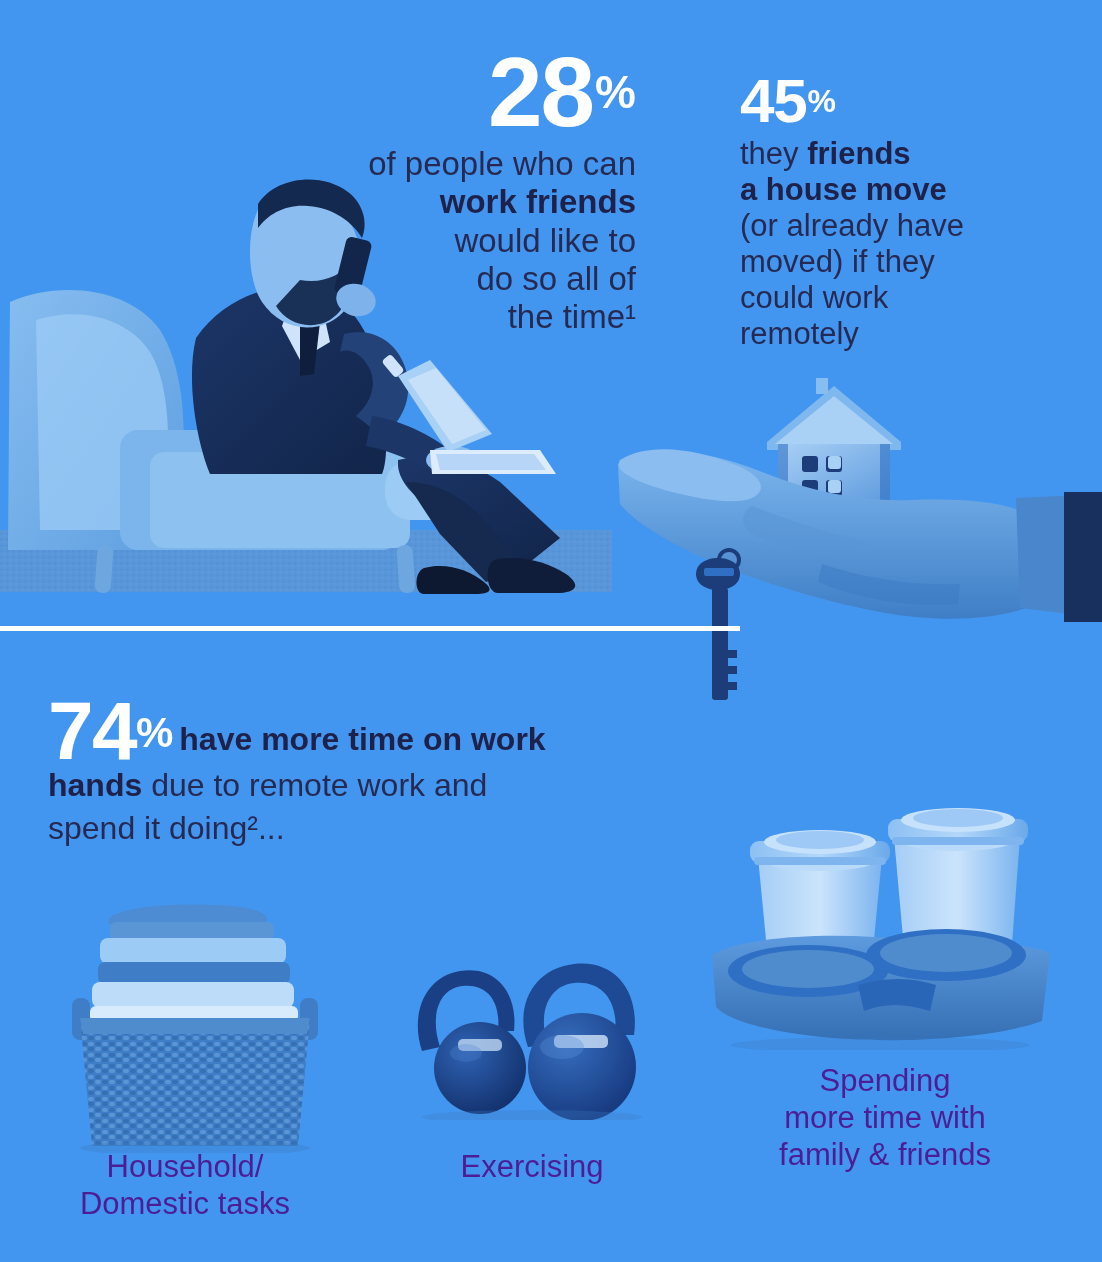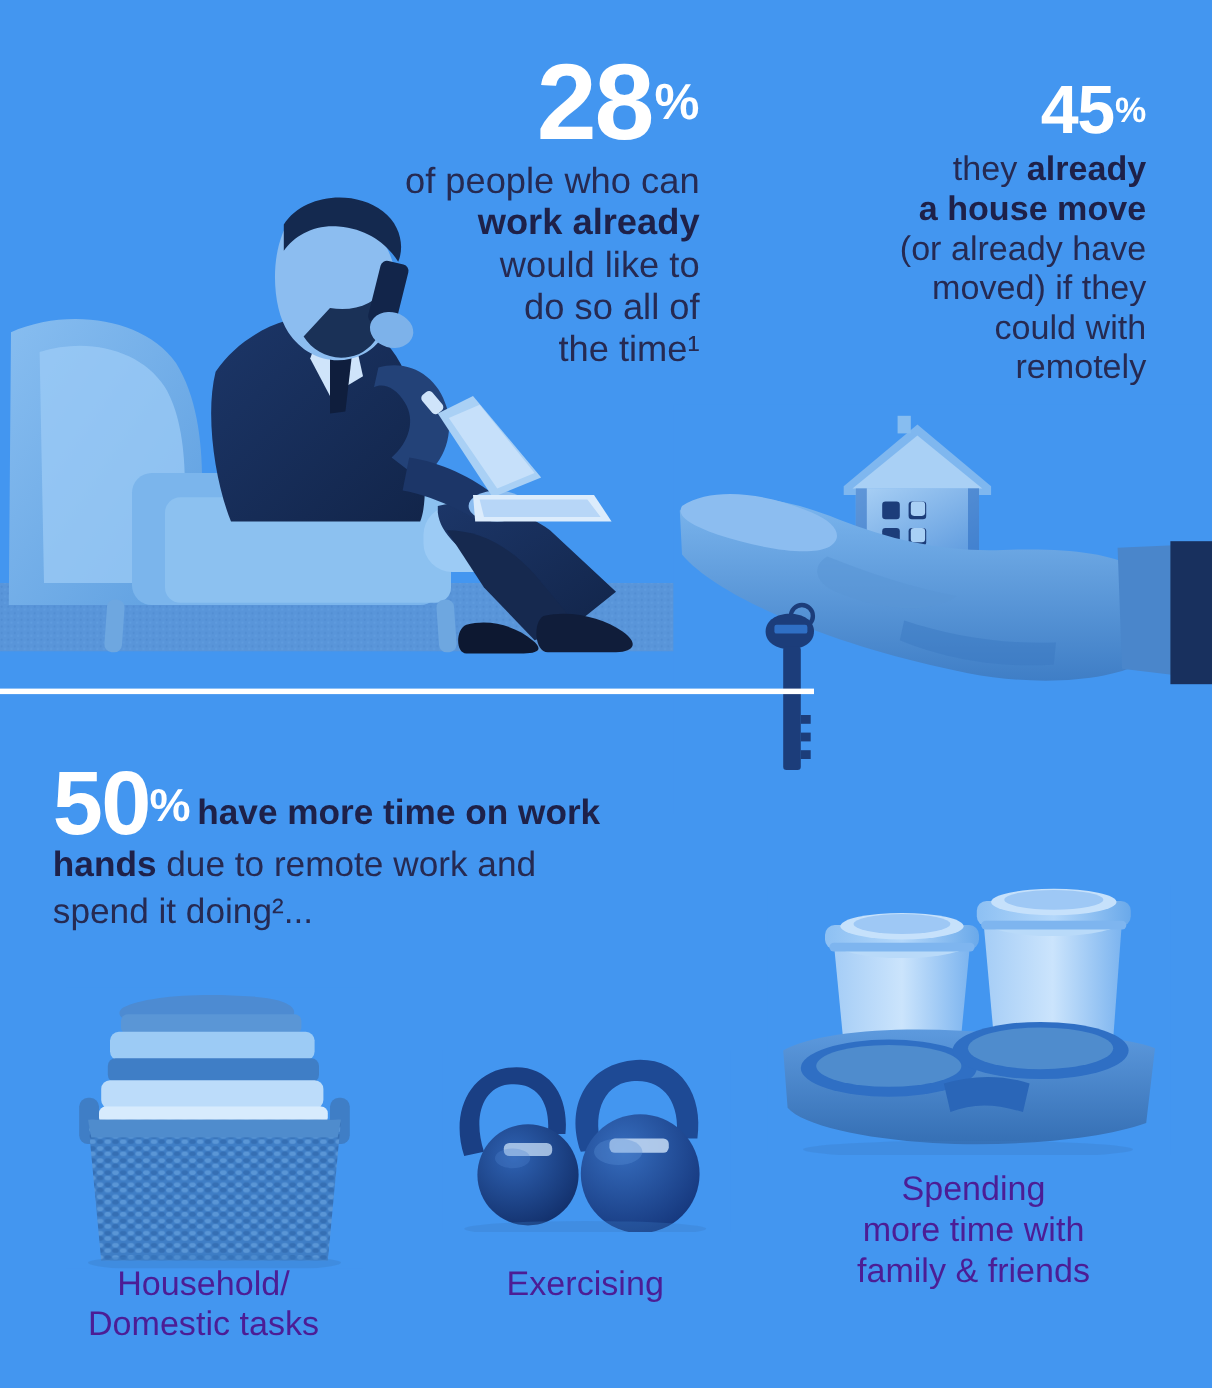--- a/index.html
+++ b/index.html
@@ -48,21 +48,20 @@
   #stat-remote .num-row { display:block; line-height:0.9; }
   #stat-remote .stat-num { font-size:98px;margin-left:36px; }
   #stat-remote .stat-pct { font-size:46px; vertical-align:18px; margin-left:2px; }
   #stat-remote .body-txt { font-size:33px; margin-top:6px; }
 
   
   #stat-move {
     position:absolute;
     left:740px; top:72px;
     width:302px;
-    text-align:right;
     z-index:6;
   }
   #stat-move .num-row { display:block; line-height:0.9; }
   #stat-move .stat-num { font-size:62px; }
   #stat-move .stat-pct { font-size:32px; vertical-align:10px; margin-left:1px; }
   #stat-move .body-txt { font-size:31px; margin-top:5px; }
 
   
   #divider {
     position:absolute;
@@ -244,43 +243,43 @@
   </div>
 
   <div id="divider"></div>
 
   <div id="stat-remote">
     <div class="num-row">
       <span class="stat-num">28</span><span class="stat-pct">%</span>
     </div>
     <div class="body-txt">
       <span>of people who can</span><br>
-      <b>work already</b><br>
+      <b>work friends</b><br>
       <span>would like to</span><br>
       <span>do so all of</span><br>
       <span>the time¹</span>
     </div>
   </div>
 
   <div id="stat-move">
     <div class="num-row">
       <span class="stat-num">45</span><span class="stat-pct">%</span>
     </div>
     <div class="body-txt">
-      <span>they </span><b>already</b><br>
+      <span>they </span><b>friends</b><br>
       <b>a house move</b><br>
       <span>(or already have</span><br>
       <span>moved) if they</span><br>
-      <span>could with</span><br>
+      <span>could work</span><br>
       <span>remotely</span>
     </div>
   </div>
 
   <div id="stat-time">
-    <span class="lead"><span class="stat-num">50</span><span class="stat-pct">%</span><span class="inline-bold">have more time on work</span></span>
+    <span class="lead"><span class="stat-num">74</span><span class="stat-pct">%</span><span class="inline-bold">have more time on work</span></span>
     <span class="rest"><b>hands</b><span> due to remote work and</span><br><span>spend it doing²...</span></span>
   </div>
 
   <div class="photo" id="photo-basket">
     <svg viewBox="0 0 270 255" preserveAspectRatio="none">
       <defs>
         <pattern id="wicker" width="14" height="11" patternUnits="userSpaceOnUse">
           <rect width="14" height="11" fill="#3f7ec6"></rect>
           <rect x="0" y="1" width="6" height="4" rx="2" fill="#5a96d6"></rect>
           <rect x="7" y="6" width="6" height="4" rx="2" fill="#5a96d6"></rect>

